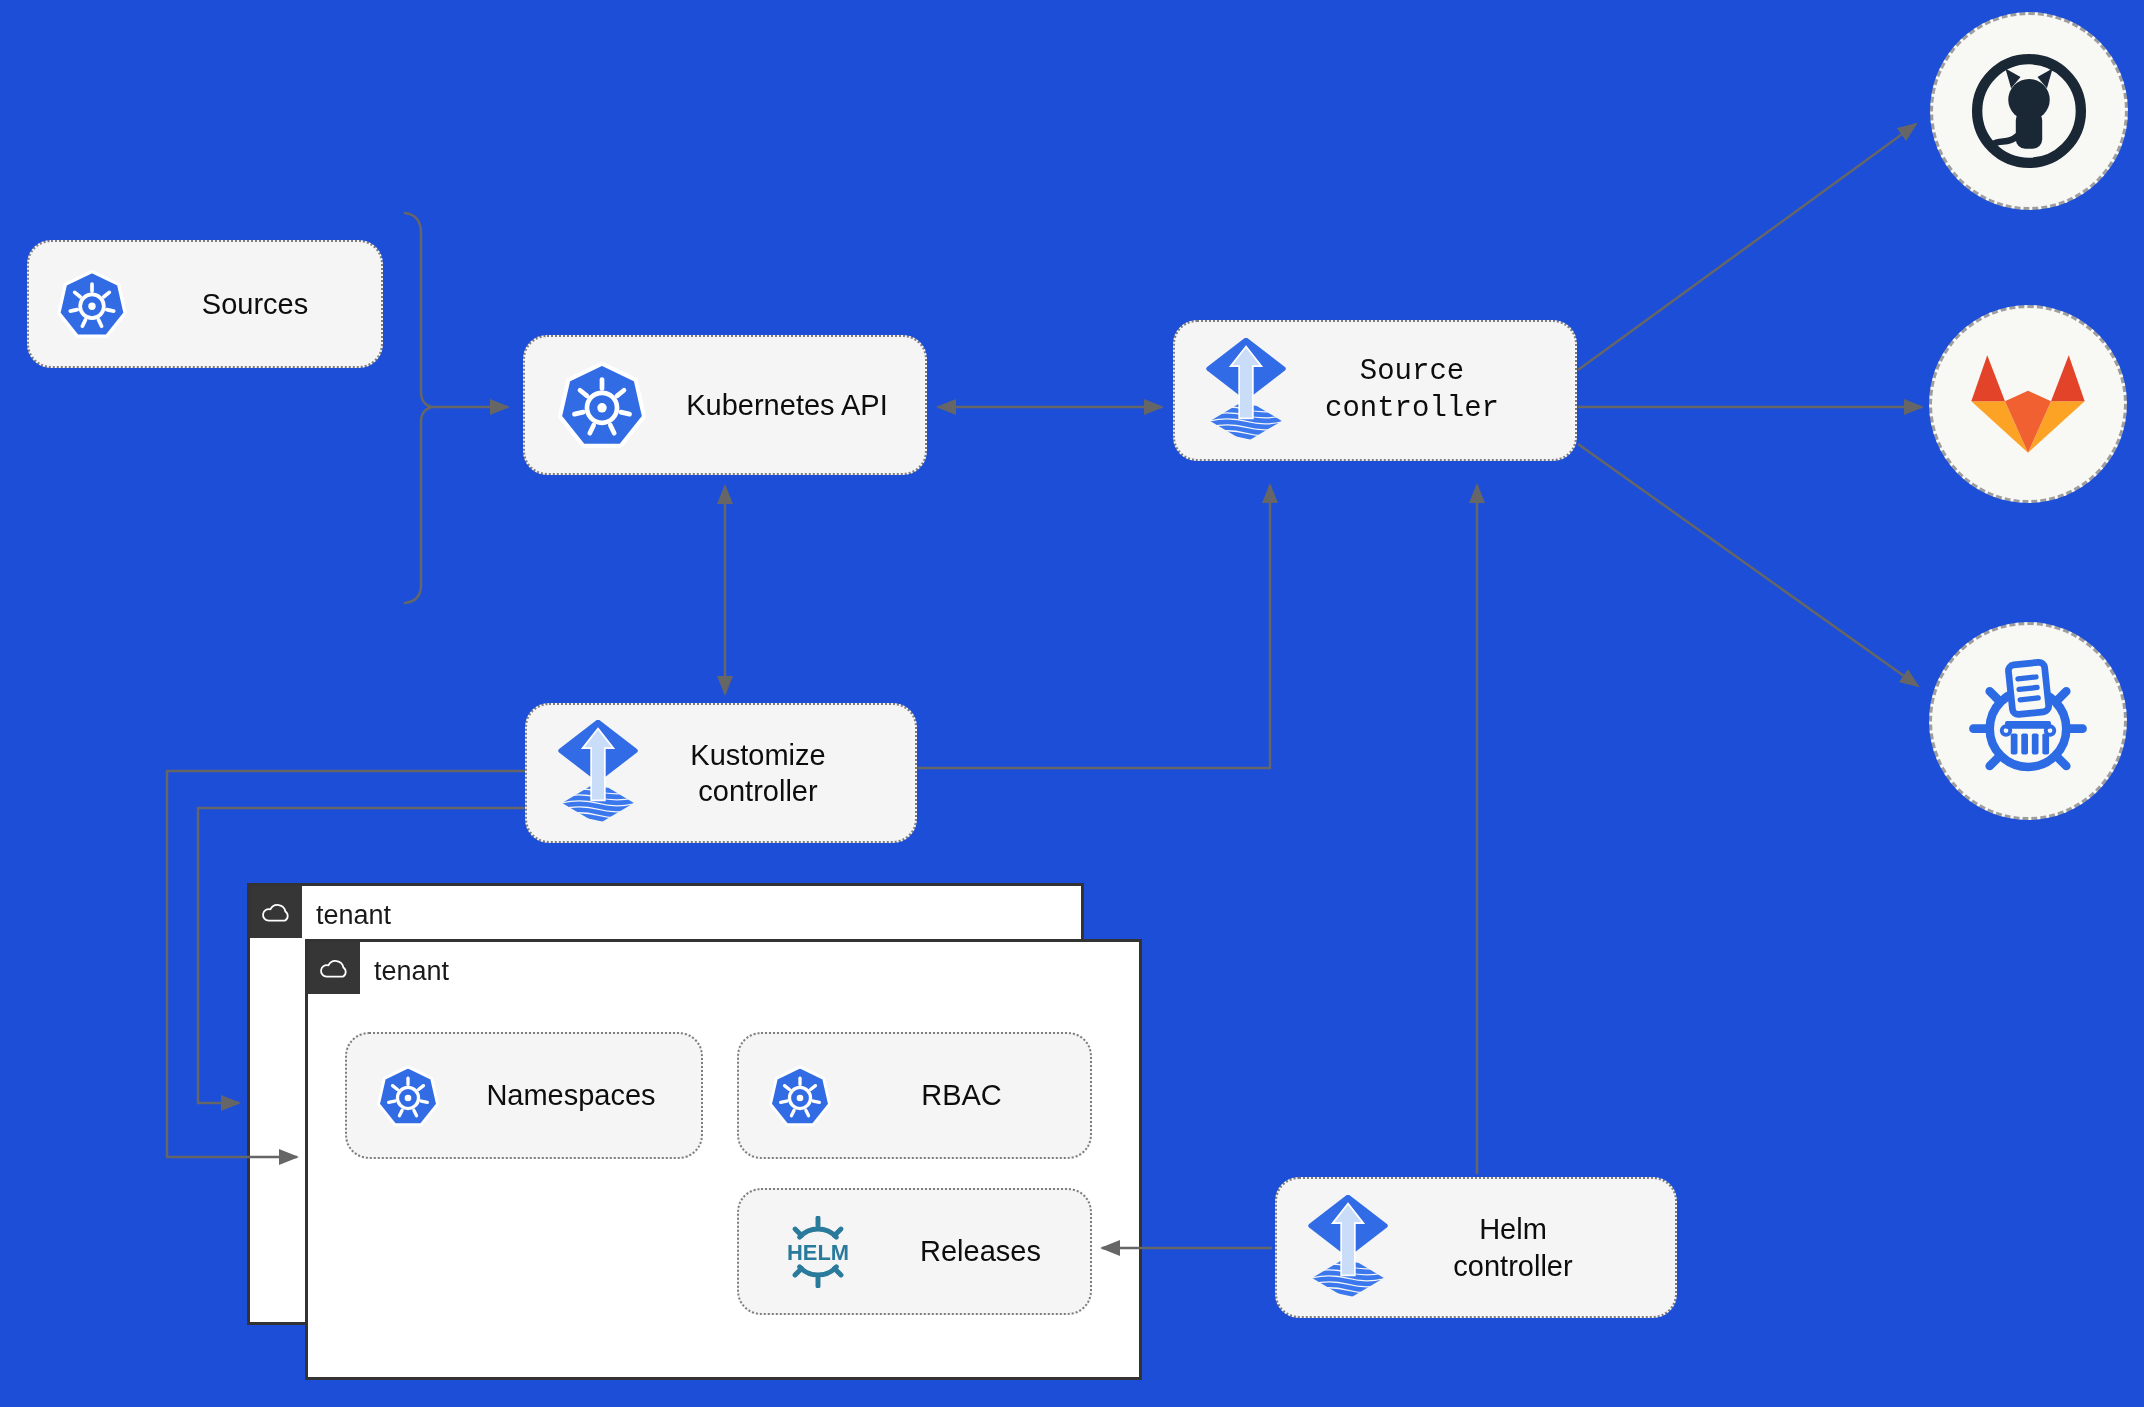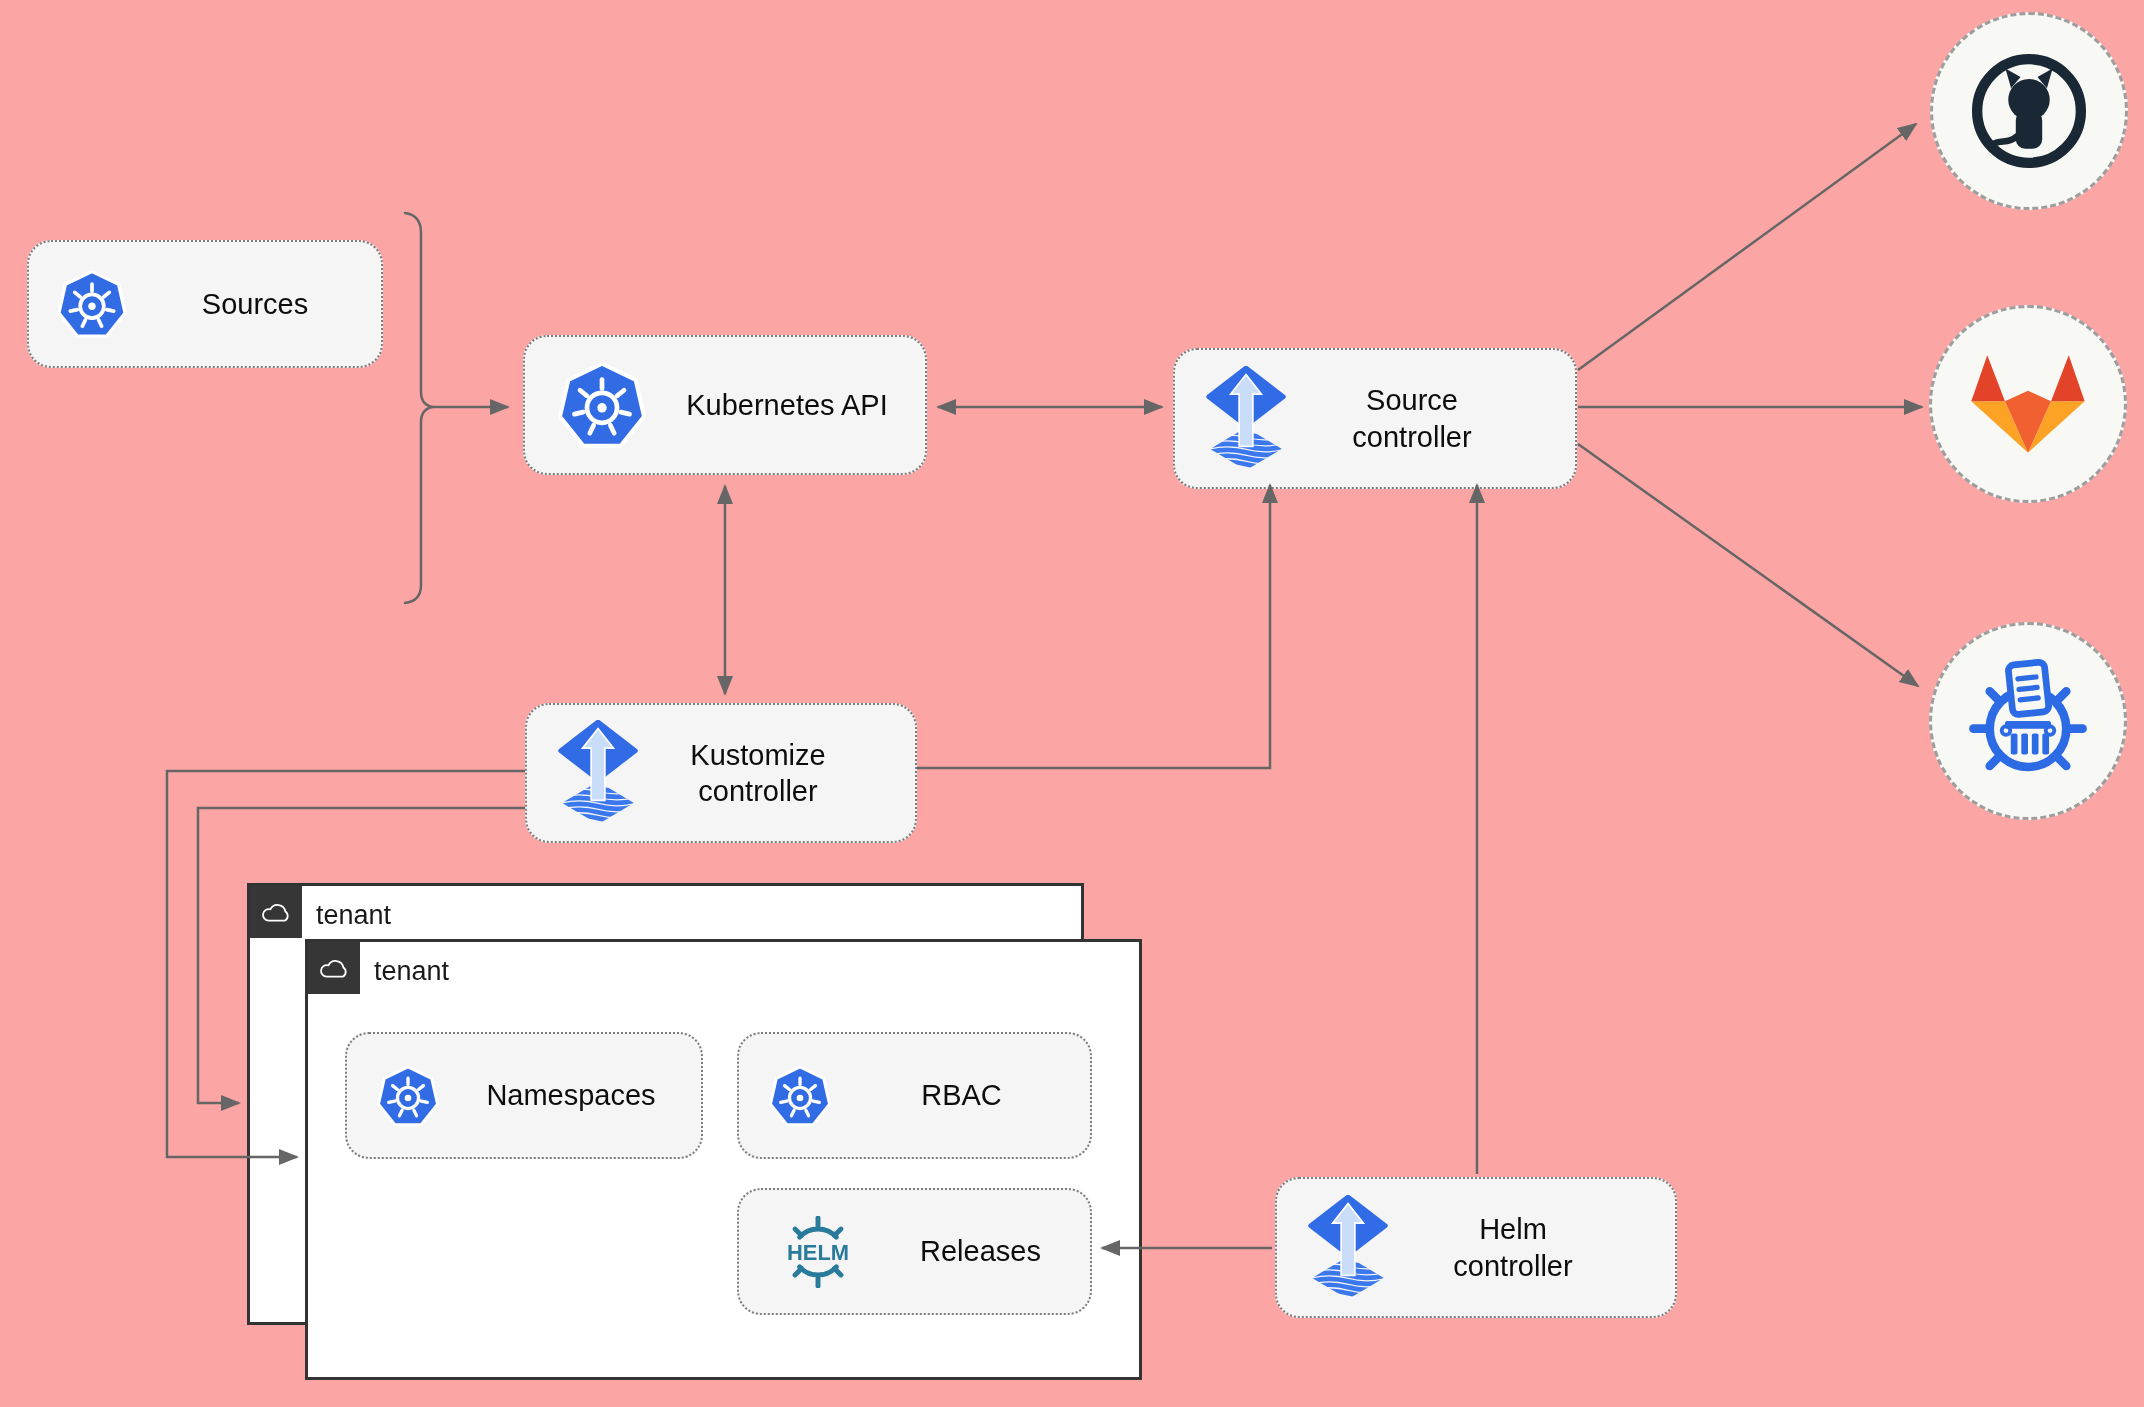--- a/index.html
+++ b/index.html
@@ -1,16 +1,16 @@
 <!DOCTYPE html>
 <html><head>
 <meta charset="utf-8">
 <style>
   html,body{margin:0;padding:0;background:#ffffff;}
-  #canvas{position:relative;width:2144px;height:1407px;background:#fca5a5;overflow:hidden;
+  #canvas{position:relative;width:2144px;height:1407px;background:#1d4ed8;overflow:hidden;
           font-family:"Liberation Sans","DejaVu Sans",sans-serif;color:#111;}
 
   
   .pill{position:absolute;box-sizing:border-box;background:#f5f5f5;
         border:2px dotted #7d7d7d;border-radius:24px;
         display:flex;align-items:center;}
   .pill .lbl{flex:1;text-align:center;font-size:29px;color:#0d0d0d;}
   .ctrl .lbl{white-space:pre-line;line-height:1.25;padding-right:40px;}
 
   
@@ -88,21 +88,21 @@
   </div>
 
 
   <div class="pill" style="left:523px;top:335px;width:404px;height:140px;">
     <svg class="ic-k8s-lg m-l30">
         <use href="#sym-k8s"></use>
       </svg>
     <div class="lbl">Kubernetes API</div>
   </div>
 
-  <div class="pill ctrl" style="left:1173px;top:348px;width:404px;height:141px;">
+  <div class="pill ctrl" style="left:1173px;top:320px;width:404px;height:141px;font-family:Liberation Mono, monospace;">
     <svg class="ic-flux m-l28">
         <use href="#sym-flux"></use>
       </svg>
     <div class="lbl">Source
 controller</div>
   </div>
 
   <div class="pill ctrl" style="left:525px;top:703px;width:392px;height:140px;align-items:center;">
     <svg class="ic-flux m-l28">
         <use href="#sym-flux"></use>

